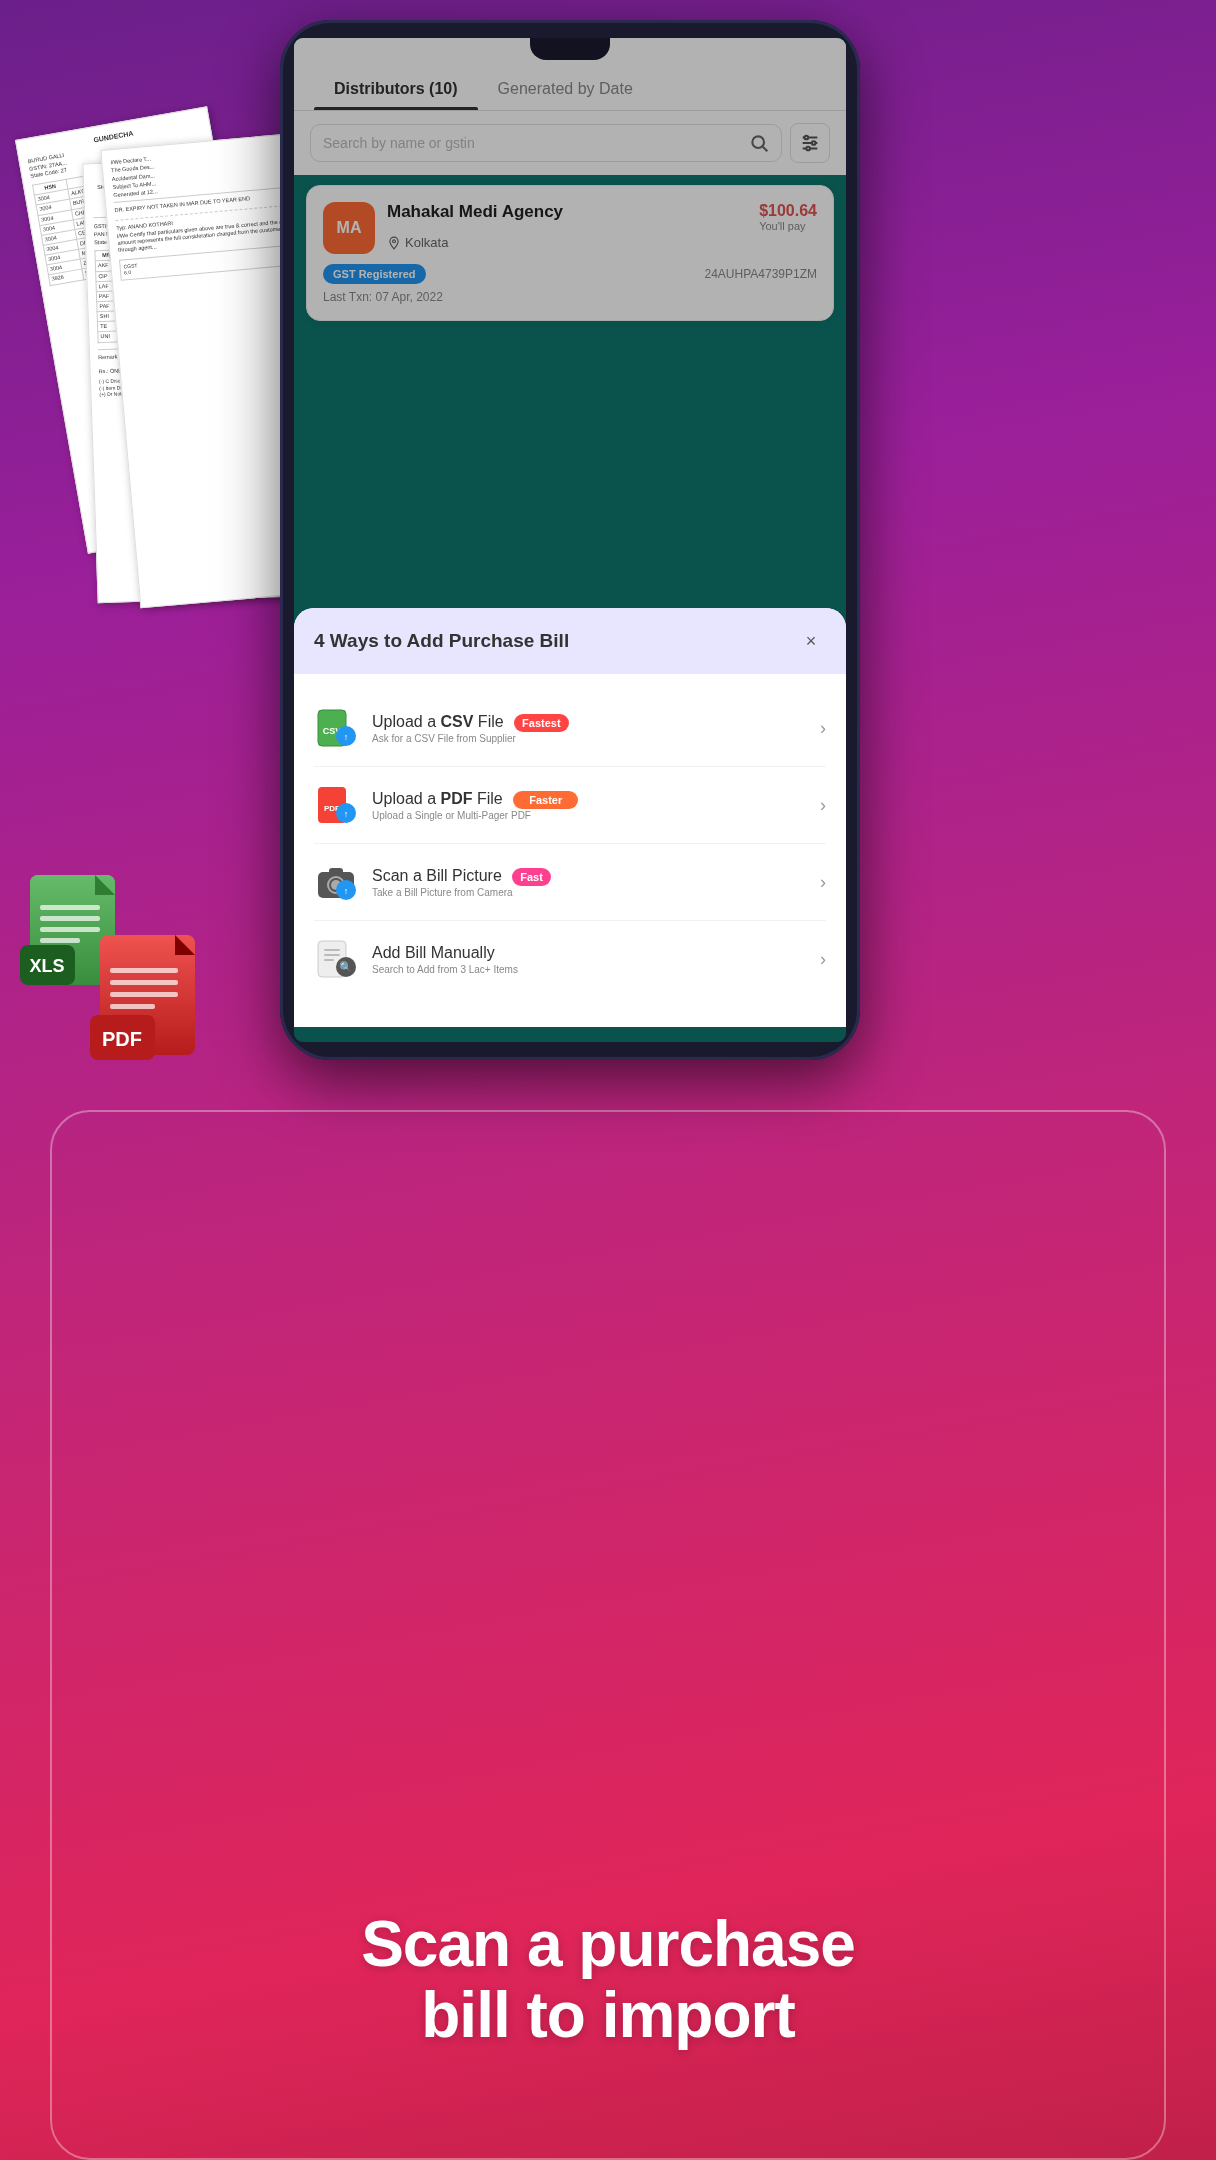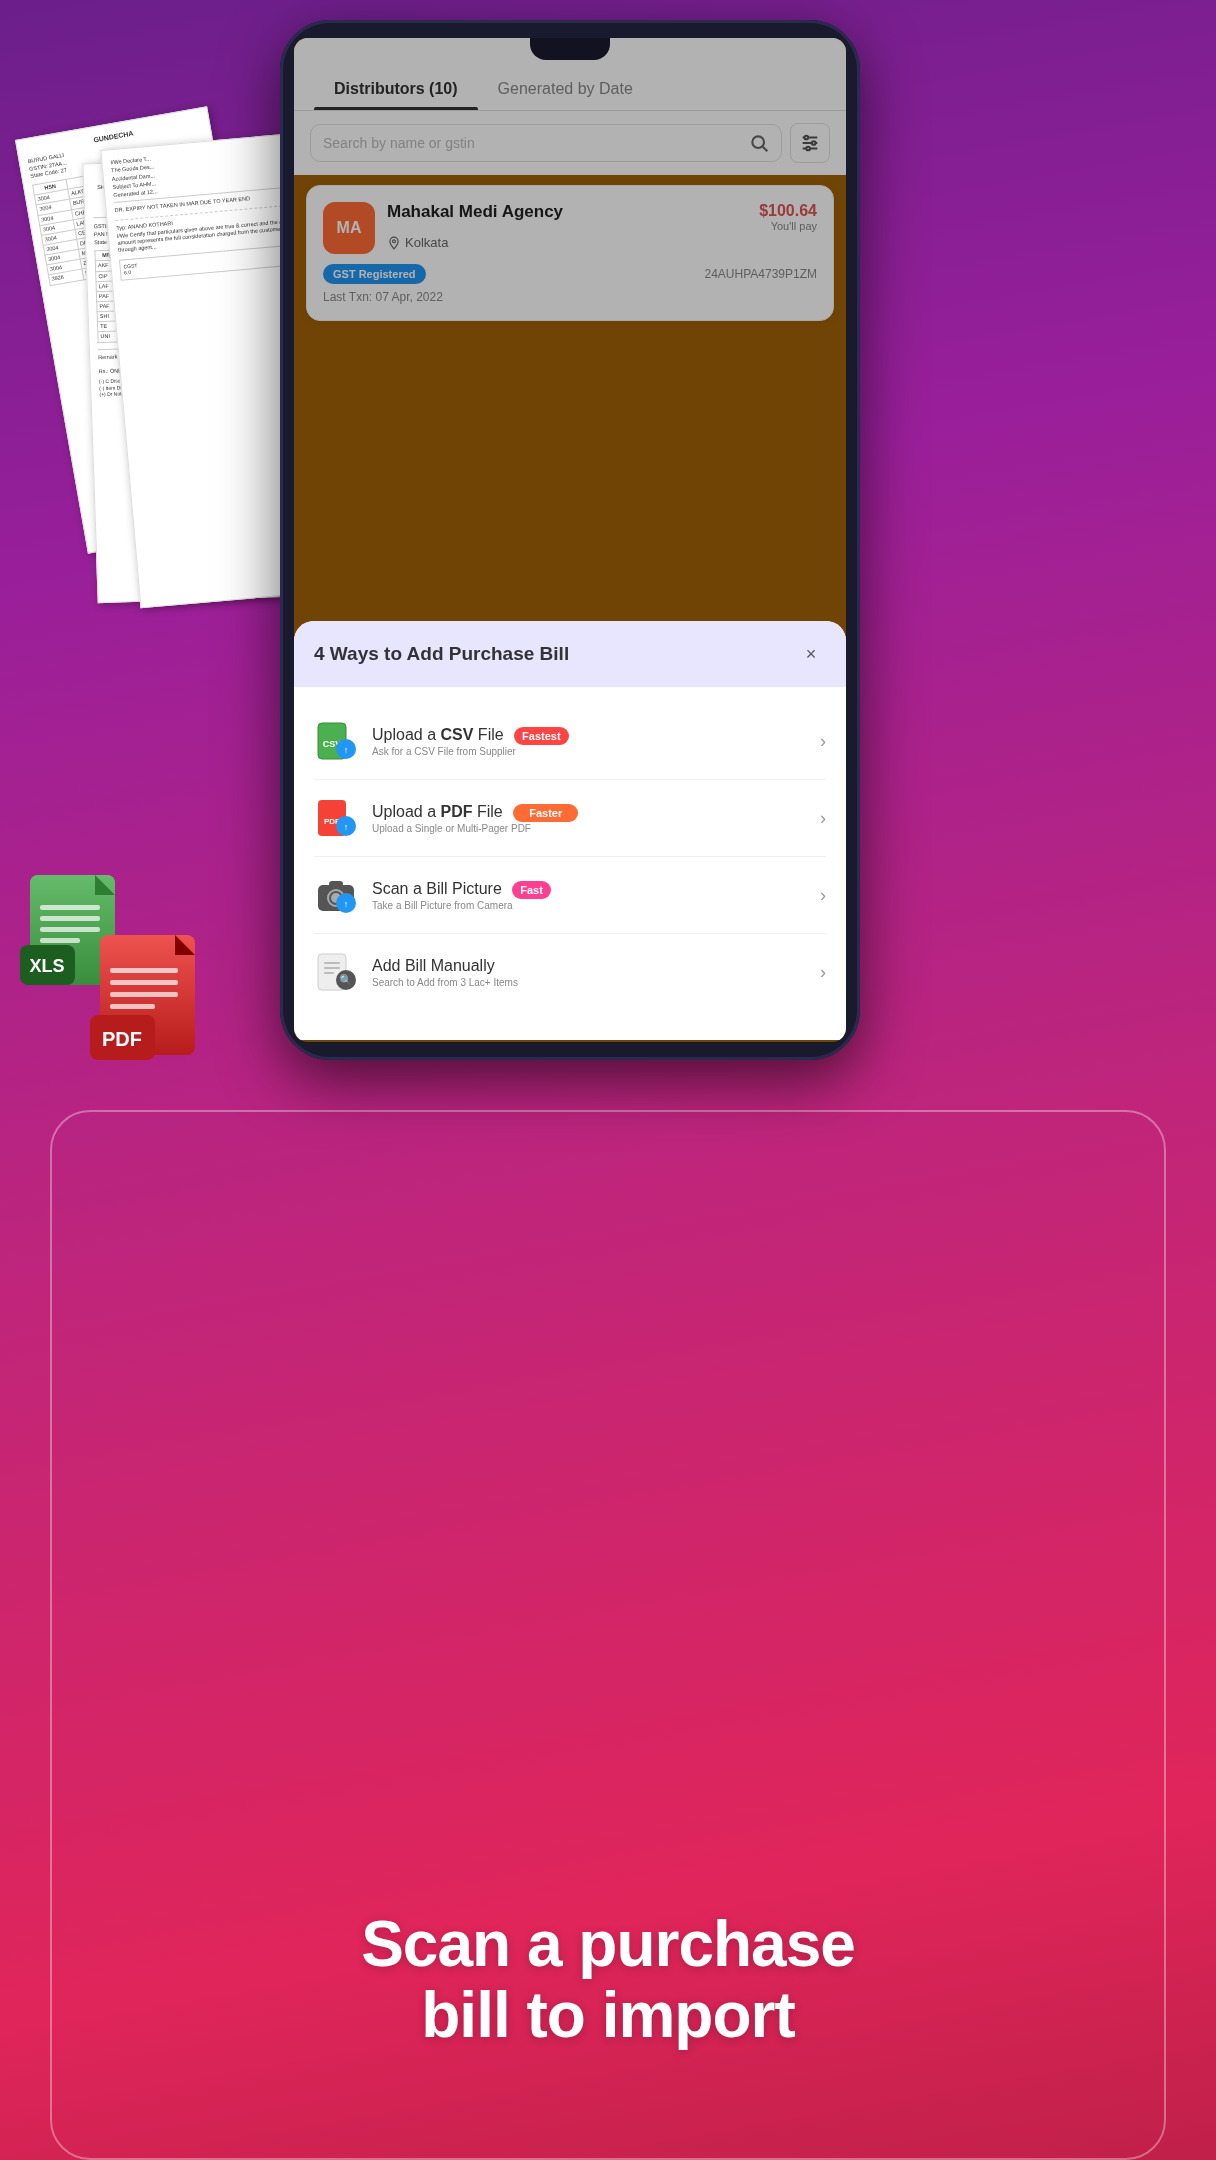--- a/index.html
+++ b/index.html
@@ -108,22 +108,22 @@
       overflow: hidden;
       position: relative;
     }
 
     .phone-screen {
       position: absolute;
       top: 18px;
       left: 14px;
       right: 14px;
       bottom: 18px;
-      background: #a16207;
-      border-radius: 14px;
+      background: #0f766e;
+      border-radius: 9px;
       overflow: hidden;
     }
 
     
     .phone-notch {
       position: absolute;
       top: 0;
       left: 50%;
       transform: translateX(-50%);
       width: 80px;
@@ -294,21 +294,21 @@
       left: 0;
       right: 0;
       bottom: 0;
       background: rgba(0,0,0,0.3);
       z-index: 10;
     }
 
     
     .bottom-modal {
       position: absolute;
-      bottom: 2px;
+      bottom: 15px;
       left: 0;
       right: 0;
       background: #fff;
       border-radius: 20px 20px 0 0;
       padding: 20px 20px 30px;
       z-index: 20;
     }
 
     
     .modal-header-section {
@@ -735,21 +735,21 @@
           </svg>
         </div>
       </div>
 
       <div class="distributor-card">
         <div class="distributor-top">
           <div class="distributor-avatar">MA</div>
           <div class="distributor-info">
             <div style="display:flex; justify-content:space-between; align-items:flex-start;">
               <span class="distributor-name">Mahakal Medi Agency</span>
-              <div style="text-align:right;">
+              <div style="text-align:left;">
                 <div class="distributor-amount">$100.64</div>
                 <div style="font-size:11px; color:#888;">You'll pay</div>
               </div>
             </div>
             <div class="distributor-city">
               <svg width="14" height="14" viewBox="0 0 24 24" fill="none" stroke="#666" stroke-width="2">
                 <path d="M12 2C8.13 2 5 5.13 5 9c0 5.25 7 13 7 13s7-7.75 7-13c0-3.87-3.13-7-7-7z"></path>
                 <circle cx="12" cy="9" r="2.5"></circle>
               </svg>
               <span>Kolkata</span>

